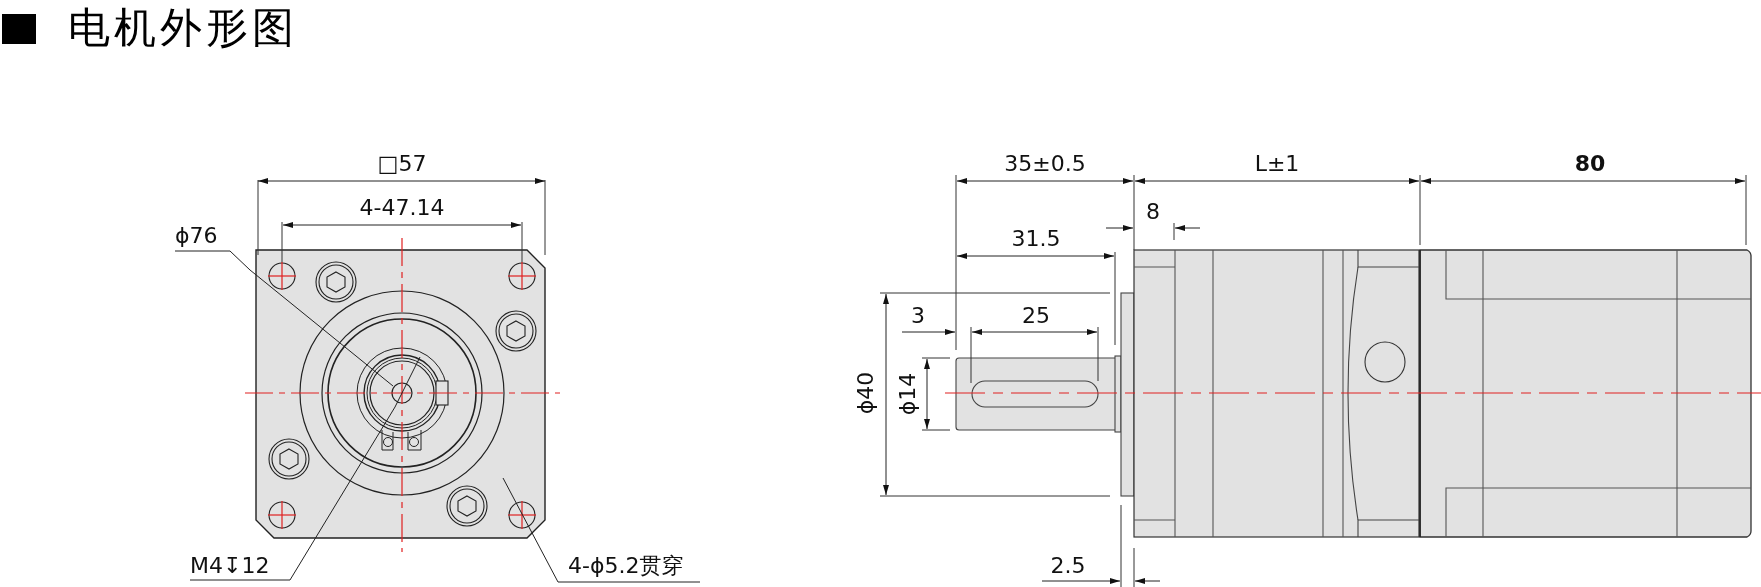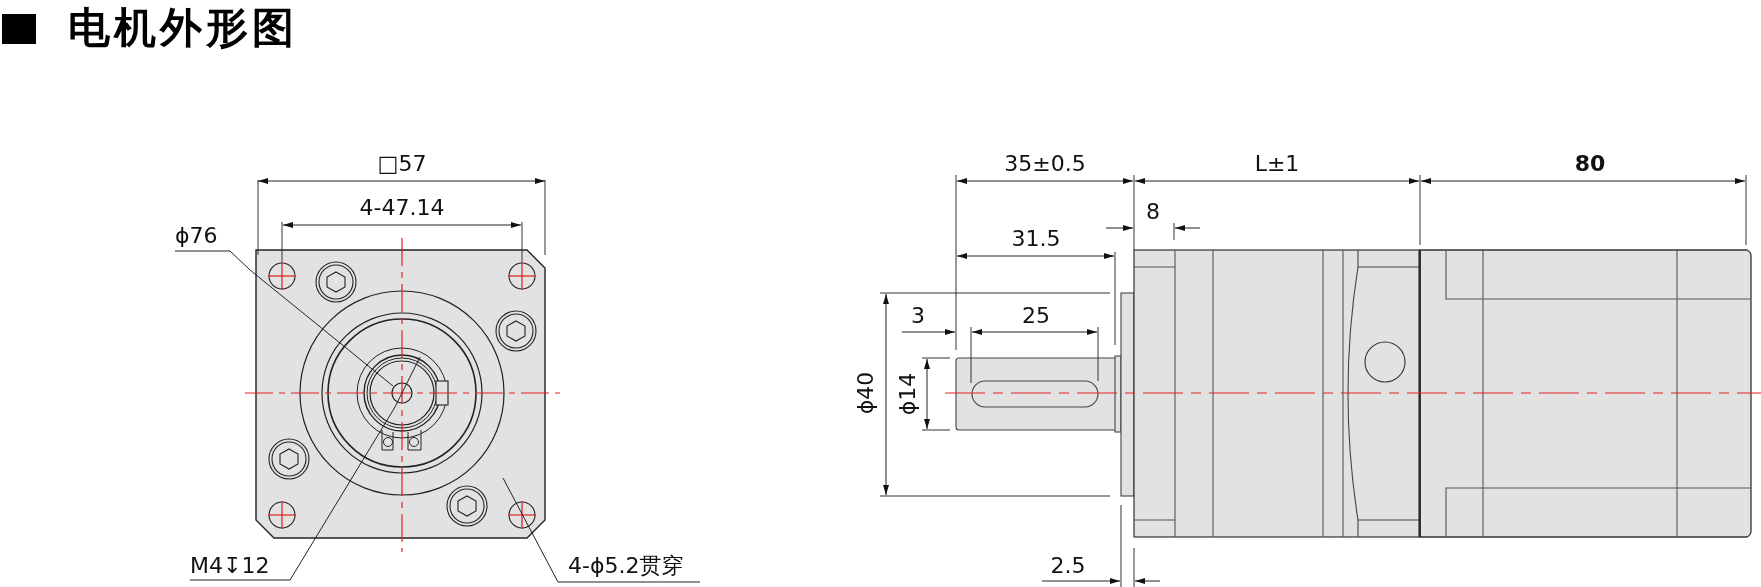--- a/index.html
+++ b/index.html
@@ -1,19 +1,19 @@
 <!DOCTYPE html>
 <html><head>
   <meta charset="utf-8">
   <style>
     html, body { margin: 0; padding: 0; background: #ffffff; }
     body { width: 1761px; height: 587px; position: relative; overflow: hidden; font-family: "DejaVu Sans", sans-serif; }
     .title-wrap { position: absolute; left: 0; top: 0; height: 56px; display: flex; align-items: center; }
     .title-square { width: 34px; height: 30px; background: #000; margin-left: 2px; margin-top: 2px; }
-    .title-text { margin-left: 32px; font-size: 42px; font-weight: bold; color: #000; letter-spacing: 4px; font-family: "DejaVu Sans", sans-serif; }
+    .title-text { margin-left: 32px; font-size: 42px; font-weight: normal; color: #000; letter-spacing: 4px; font-family: "DejaVu Sans", sans-serif; }
     svg.drawing { position: absolute; left: 0; top: 0; }
     .dimtxt { font-family: "DejaVu Sans", sans-serif; font-size: 22px; fill: #111; }
     .dimtxt-bold { font-family: "DejaVu Sans", sans-serif; font-size: 22px; font-weight: bold; fill: #111; }
   </style>
 </head>
 <body>
 
 <div class="title-wrap">
   <div class="title-square"></div>
   <div class="title-text">电机外形图</div>

